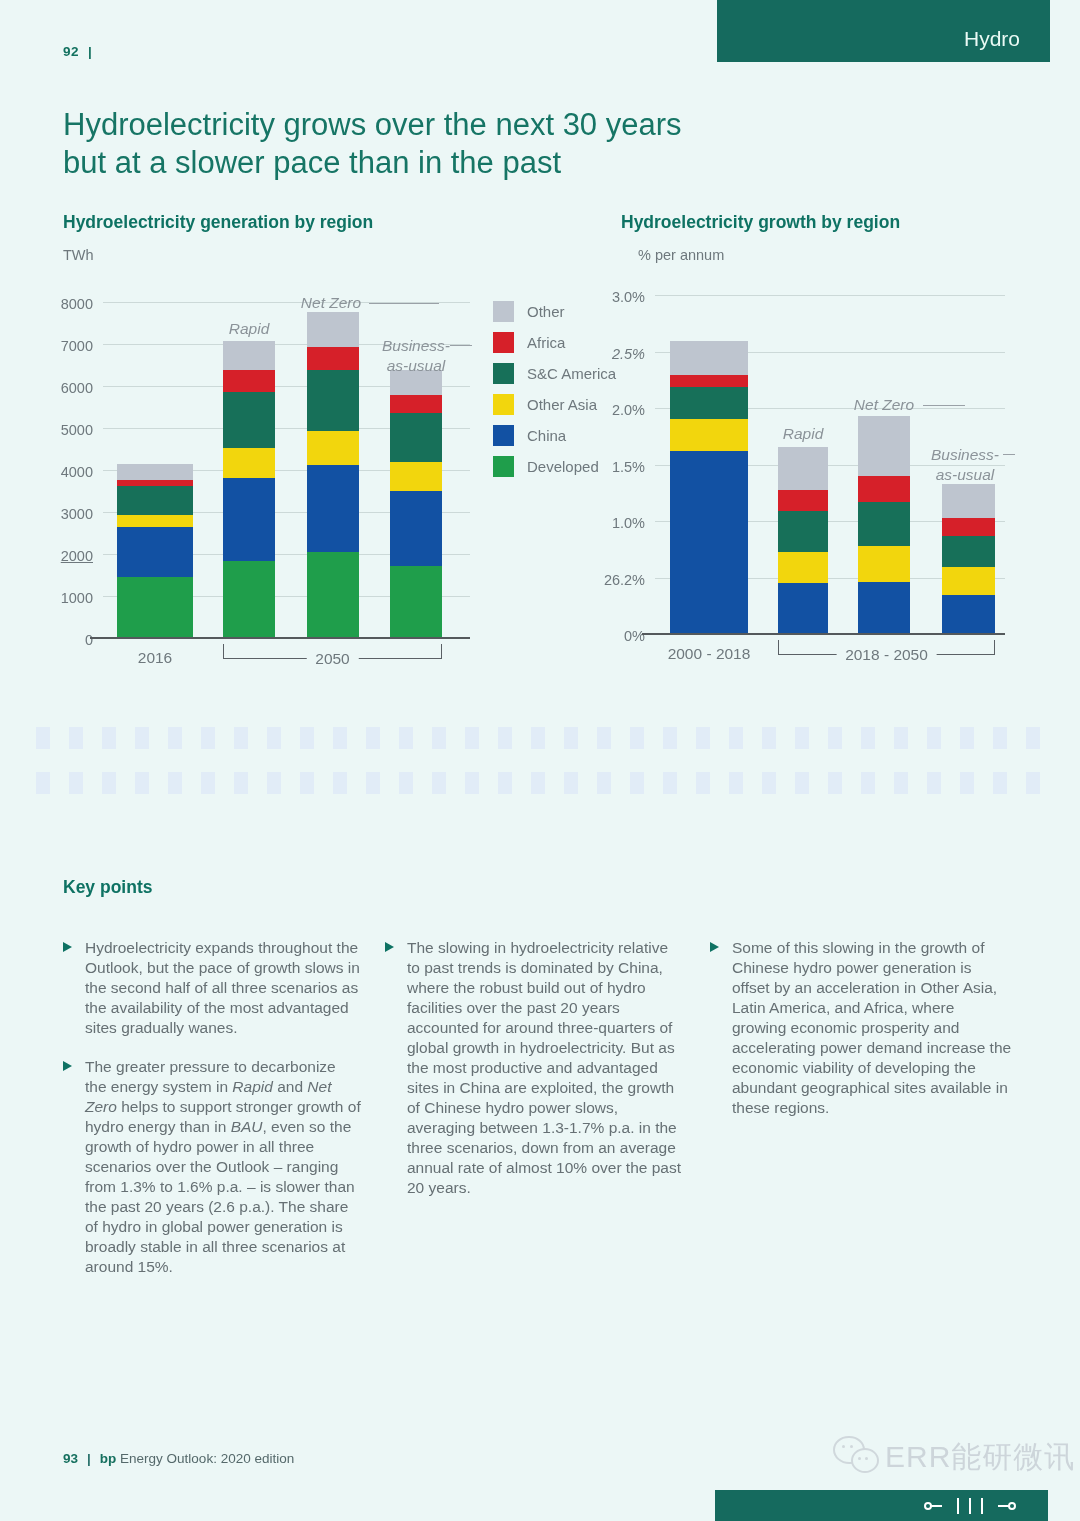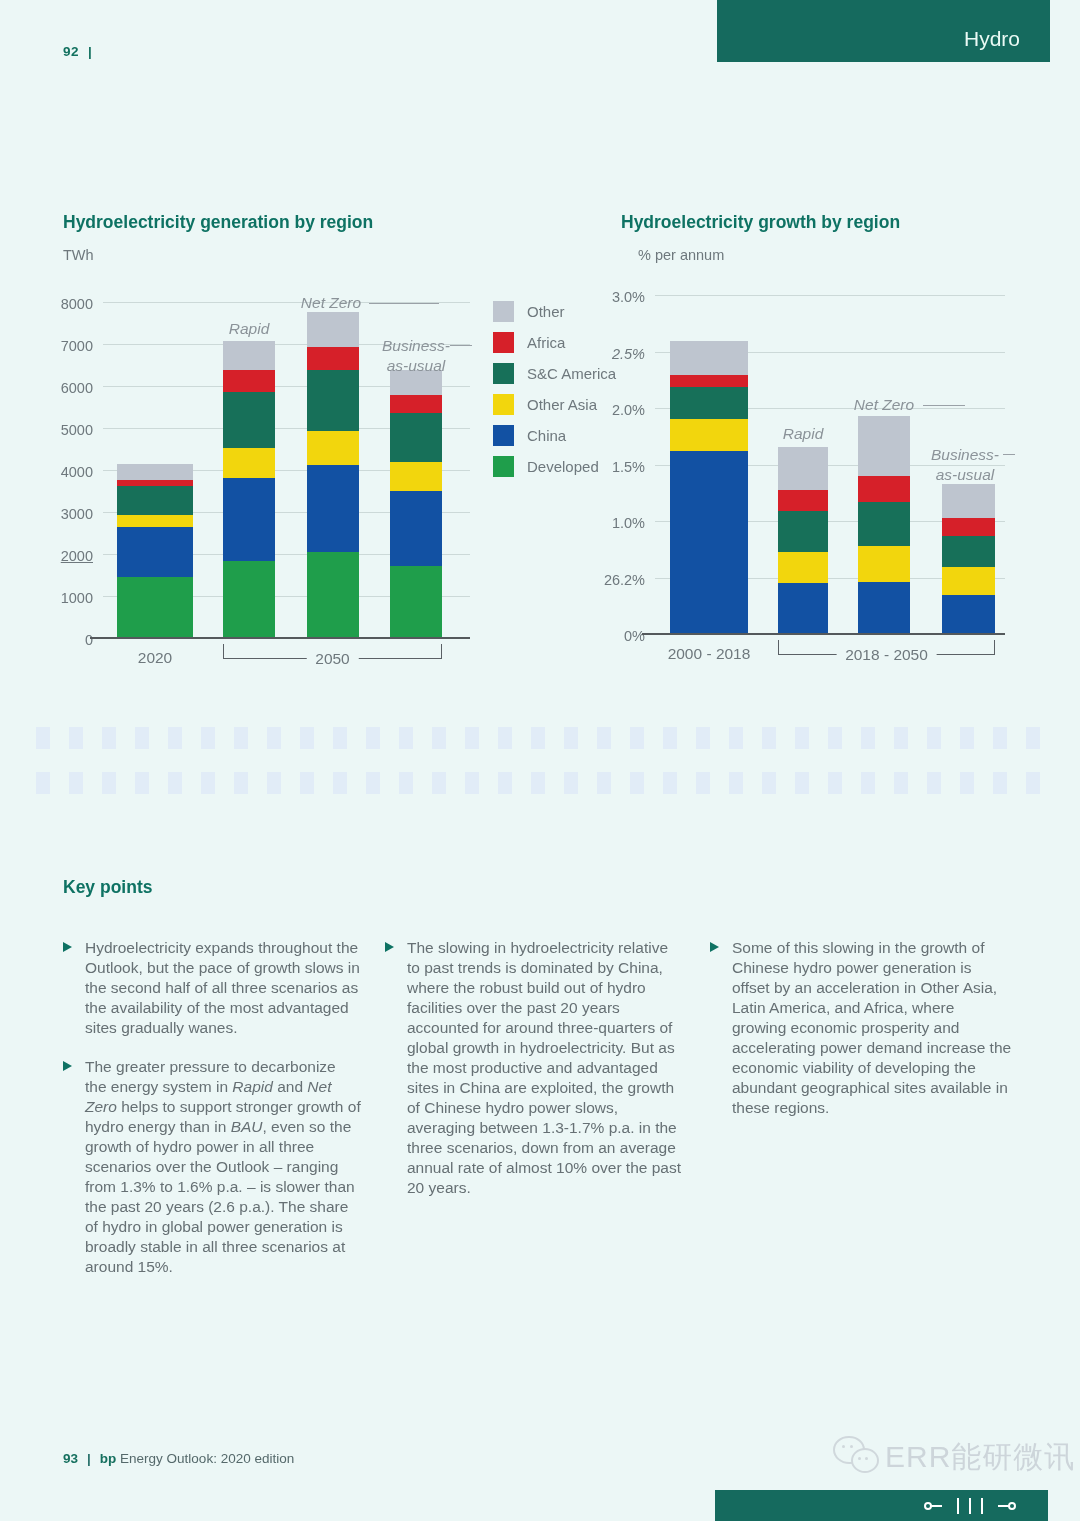--- a/index.html
+++ b/index.html
@@ -68,20 +68,24 @@
 
 <div class="page">
 
   <div class="pagenum">
     <span>92</span><span class="sep">|</span>
   </div>
   <div class="tagbox">
     <span class="tag">Hydro</span>
   </div>
 
+  <div class="title">
+    <div>Hydroelectricity grows over the next 30 years</div>
+    <div>but at a slower pace than in the past</div>
+  </div>
 
   <div>
     <div class="csub" style="left:63px;">Hydroelectricity generation by region</div>
     <div class="cunit" style="left:63px;">TWh</div>
     <div class="plot" style="left:103px;top:303px;width:367px;height:336px;">
         <div class="gridline axisline" style="bottom: 0px;"></div>
         <div class="ticklabel" style="bottom: -9px;">0</div>
         <div class="gridline" style="bottom: 42px;"></div>
         <div class="ticklabel" style="bottom: 33px;">1000</div>
         <div class="gridline" style="bottom: 84px;"></div>
@@ -135,21 +139,21 @@
         </div>
         <div class="ann" style="left: 228px; top: -10px;">
           <div>Net Zero</div>
         </div>
         <div class="leader" style="left: 266px; top: 0px; width: 70px;"></div>
         <div class="ann" style="left: 313px; top: 33px;">
           <div>Business-</div>
           <div>as-usual</div>
         </div>
         <div class="leader" style="left: 347px; top: 42px; width: 22px;"></div>
-        <div class="xlab" style="left: 52px; top: 346px;">2020</div>
+        <div class="xlab" style="left: 52px; top: 346px;">2016</div>
         <div class="bracket" style="left: 120px; width: 219px; top: 341px; height: 15px;">
           <span>2050</span>
         </div>
       </div>
   </div>
 
   <div>
     <div class="csub" style="left:592px;margin-left:29px;">Hydroelectricity growth by region</div>
     <div class="cunit" style="left:614px;margin-left:24px;">% per annum</div>
     <div class="plot" style="left:655px;top:296px;width:350px;height:339px;">

